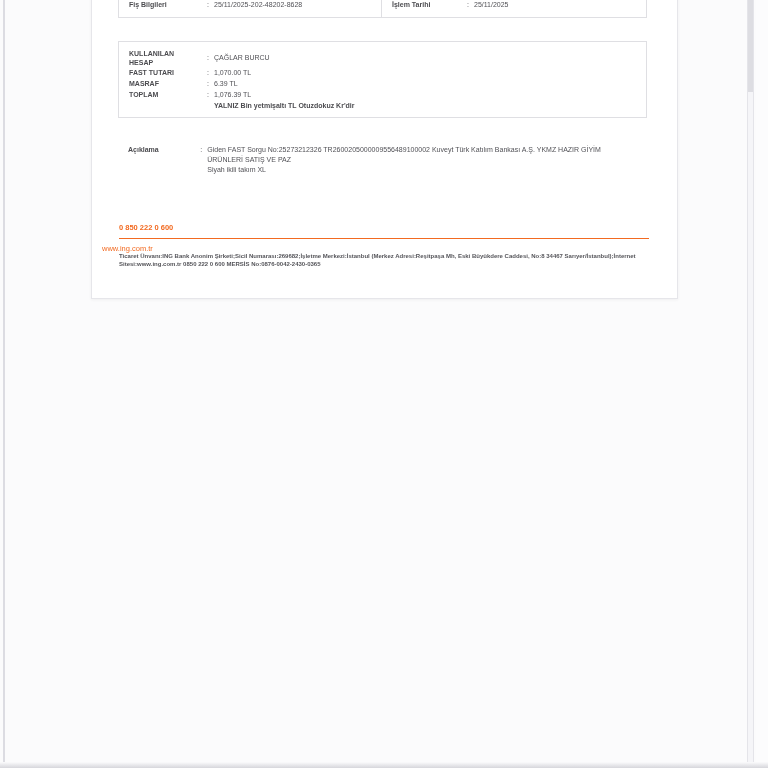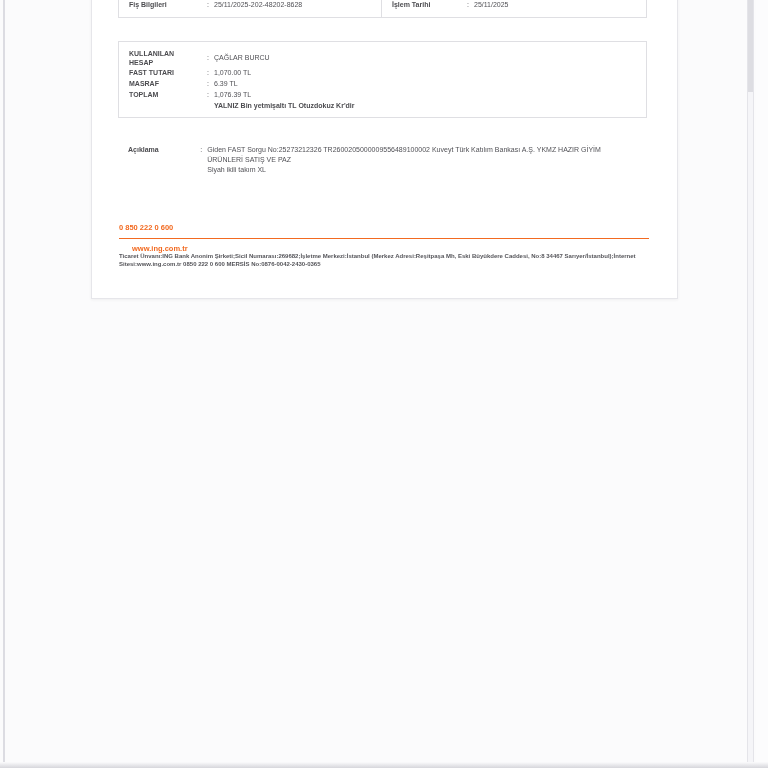--- a/index.html
+++ b/index.html
@@ -41,21 +41,21 @@
 
   
   .desc { position:absolute; top:160px; left:36px; width:483px; display:flex; }
   .desc .lbl { width:78px; }
   .desc-value { position:relative; width:443px; padding-left:7px; }
   .desc-colon { position:absolute; left:0; top:0; }
 
   
   .phone { position:absolute; top:238px; left:27px; font-size:7.5px; font-weight:bold; }
   .orange-hr { position:absolute; top:253px; left:27px; width:530px; height:0; border-top:1.5px solid; }
-  .www { position:absolute; top:259px; left:40px; font-size:7.5px; font-weight:bold; }
+  .www { position:absolute; top:259px; left:10px; font-size:7.5px; font-weight:normal; }
   .legal { position:absolute; top:268px; left:27px; width:531px;
            font-size:6px; line-height:7.5px; font-weight:bold; color:#55555a; }
 </style>
 </head>
 <body>
 
 <div class="viewport">
 
   <div class="left-edge"></div>
 

